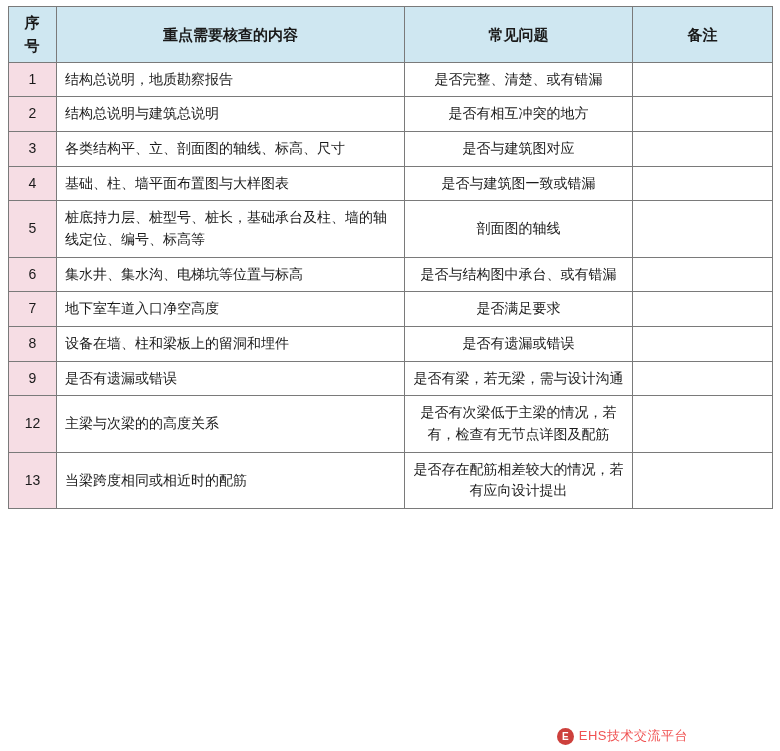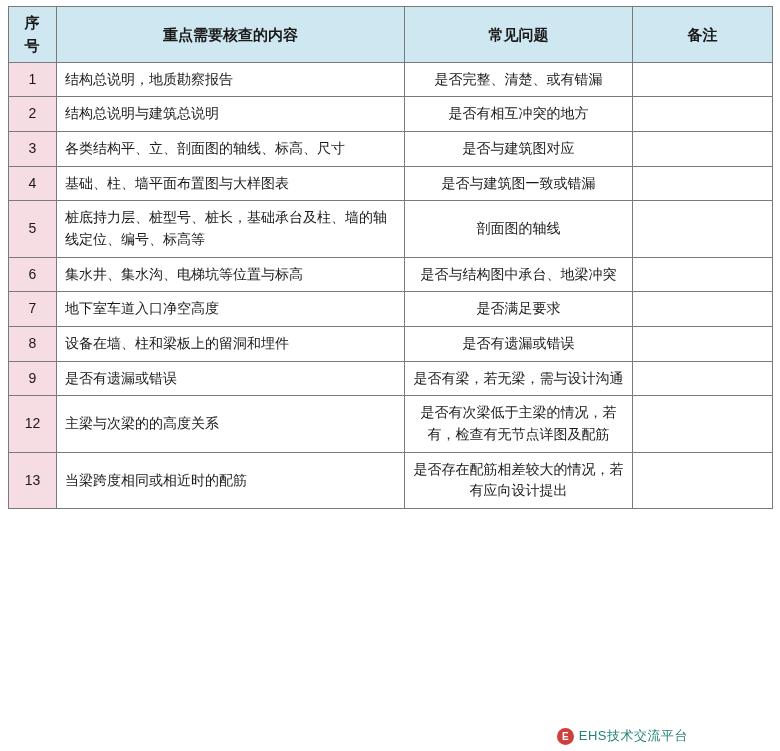--- a/index.html
+++ b/index.html
@@ -87,21 +87,21 @@
     border-radius: 50%;
     background: #c9302c;
     color: #ffffff;
     font-size: 10px;
     line-height: 17px;
     text-align: center;
     font-weight: bold;
   }
   .wm-text {
     font-size: 13px;
-    color: #0f766e;
+    color: #ef4444;
     letter-spacing: 0.5px;
   }
 </style>
 </head>
 <body>
 
 <div id="sheet">
   <table class="checklist">
     <colgroup>
       <col class="c-num">
@@ -144,21 +144,21 @@
       </tr>
       <tr>
         <td class="num">5</td>
         <td class="content">桩底持力层、桩型号、桩长，基础承台及柱、墙的轴线定位、编号、标高等</td>
         <td class="issue">剖面图的轴线</td>
         <td class="remark"></td>
       </tr>
       <tr>
         <td class="num">6</td>
         <td class="content">集水井、集水沟、电梯坑等位置与标高</td>
-        <td class="issue">是否与结构图中承台、地梁冲突</td>
+        <td class="issue">是否与结构图中承台、或有错漏</td>
         <td class="remark"></td>
       </tr>
       <tr>
         <td class="num">7</td>
         <td class="content">地下室车道入口净空高度</td>
         <td class="issue">是否满足要求</td>
         <td class="remark"></td>
       </tr>
       <tr>
         <td class="num">8</td>

